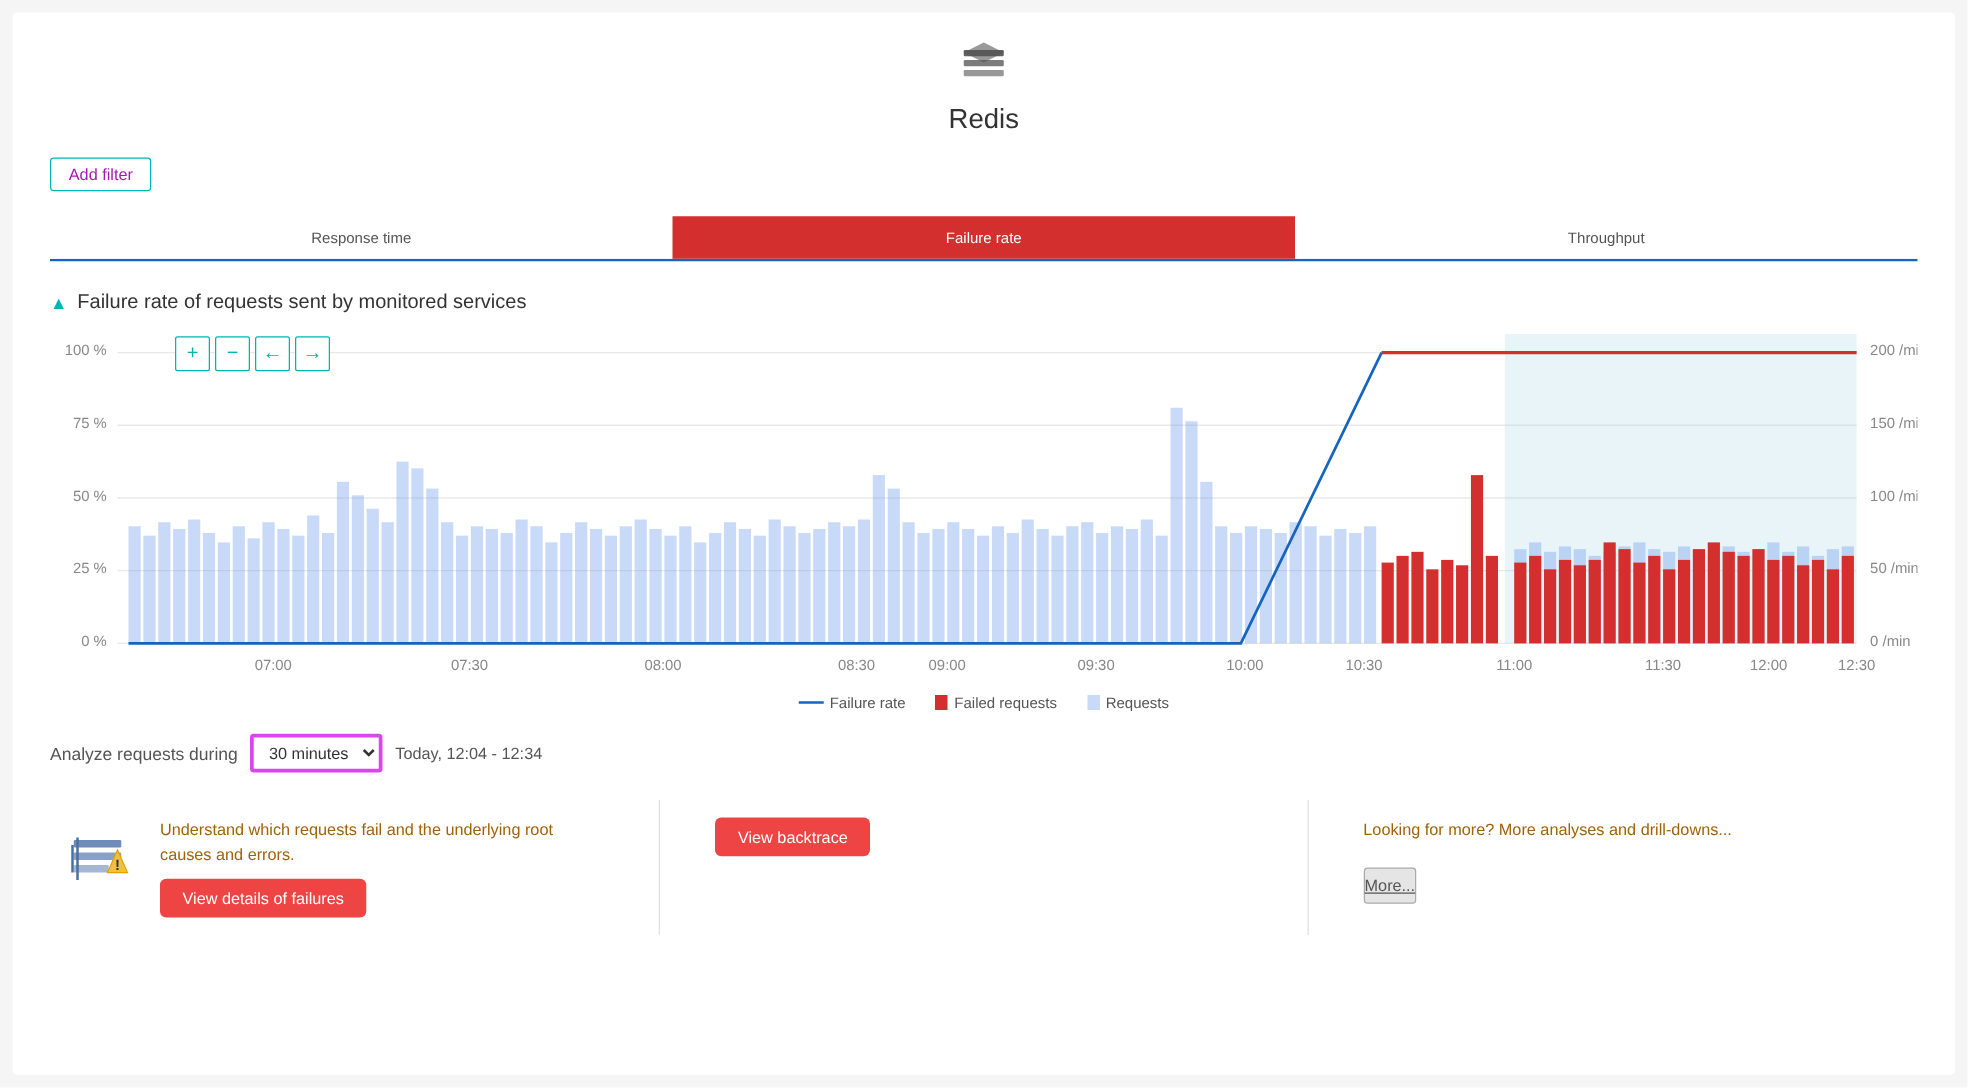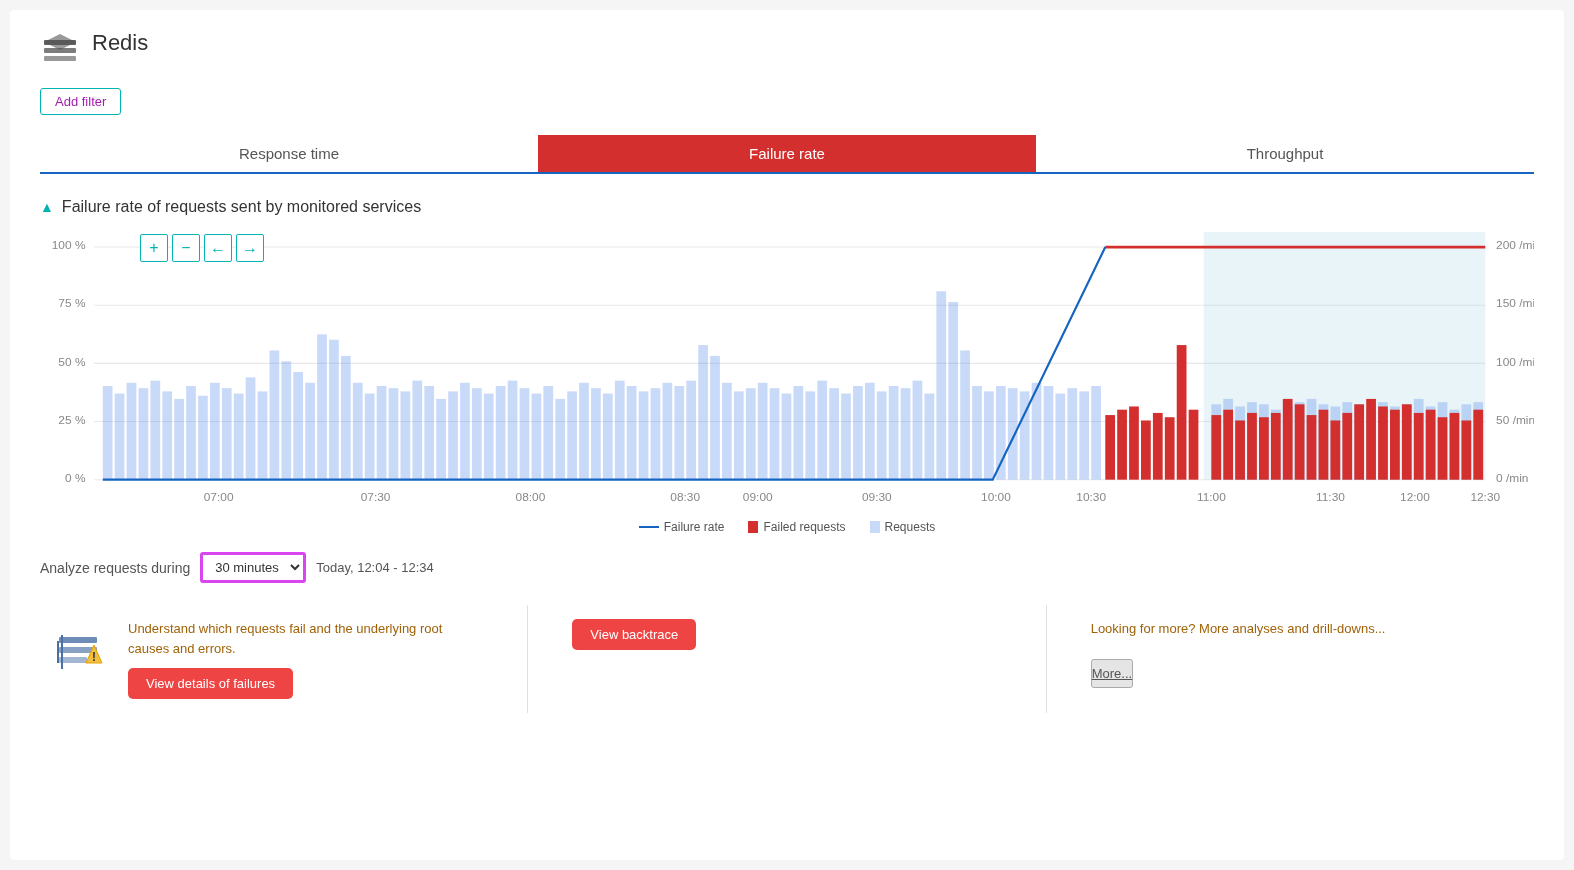--- a/index.html
+++ b/index.html
@@ -1,23 +1,23 @@
 <!DOCTYPE html>
 <html><head>
   <meta charset="utf-8">
   <style>
     * { box-sizing: border-box; margin: 0; padding: 0; }
     body { font-family: -apple-system, BlinkMacSystemFont, 'Segoe UI', Arial, sans-serif; background: #f5f5f5; color: #333; font-size: 14px; }
     .page-wrapper { background: #fff; margin: 10px; border-radius: 4px; padding: 20px 30px 30px; min-height: 850px; }
-    .header { display: flex; gap: 12px; margin-bottom: 18px; }
+    .header { display: flex; align-items: center; gap: 12px; margin-bottom: 18px; flex-direction: column; }
     .redis-icon { width: 40px; height: 40px; }
     .page-title { font-size: 22px; font-weight: 400; color: #333; }
     .add-filter-btn { border: 1.5px solid #00b4b4; color: #a21caf; background: #fff; padding: 5px 14px; border-radius: 3px; cursor: pointer; font-size: 13px; }
     .tabs-row { display: flex; border-bottom: 2px solid #1565c0; margin-bottom: 24px; }
-    .tab { flex: 1; text-align: center; padding: 10px 0; cursor: pointer; font-size: 15px; color: #555; background: #fff; border: none; }
+    .tab { flex: 1; text-align: center; padding: 10px 0; cursor: pointer; font-size: 12px; color: #555; background: #fff; border: none; }
     .tab.active { background: #d32f2f; color: #fff; font-weight: 500; }
     .section-header { display: flex; align-items: center; gap: 8px; margin-bottom: 16px; color: #333; font-size: 16px; }
     .chevron { color: #00b4b4; font-size: 14px; }
     .chart-container { position: relative; margin: 0; }
     .chart-controls { display: flex; gap: 4px; position: absolute; top: 2px; left: 100px; z-index: 10; }
     .ctrl-btn { border: 1.5px solid #00b4b4; color: #00b4b4; background: #fff; width: 28px; height: 28px; cursor: pointer; font-size: 16px; display: flex; align-items: center; justify-content: center; border-radius: 2px; }
     .chart-area { width: 100%; height: 280px; position: relative; }
     .chart-svg { width: 100%; height: 100%; }
     .legend { display: flex; justify-content: center; gap: 24px; margin-top: 8px; font-size: 12px; color: #555; }
     .legend-item { display: flex; align-items: center; gap: 5px; }

